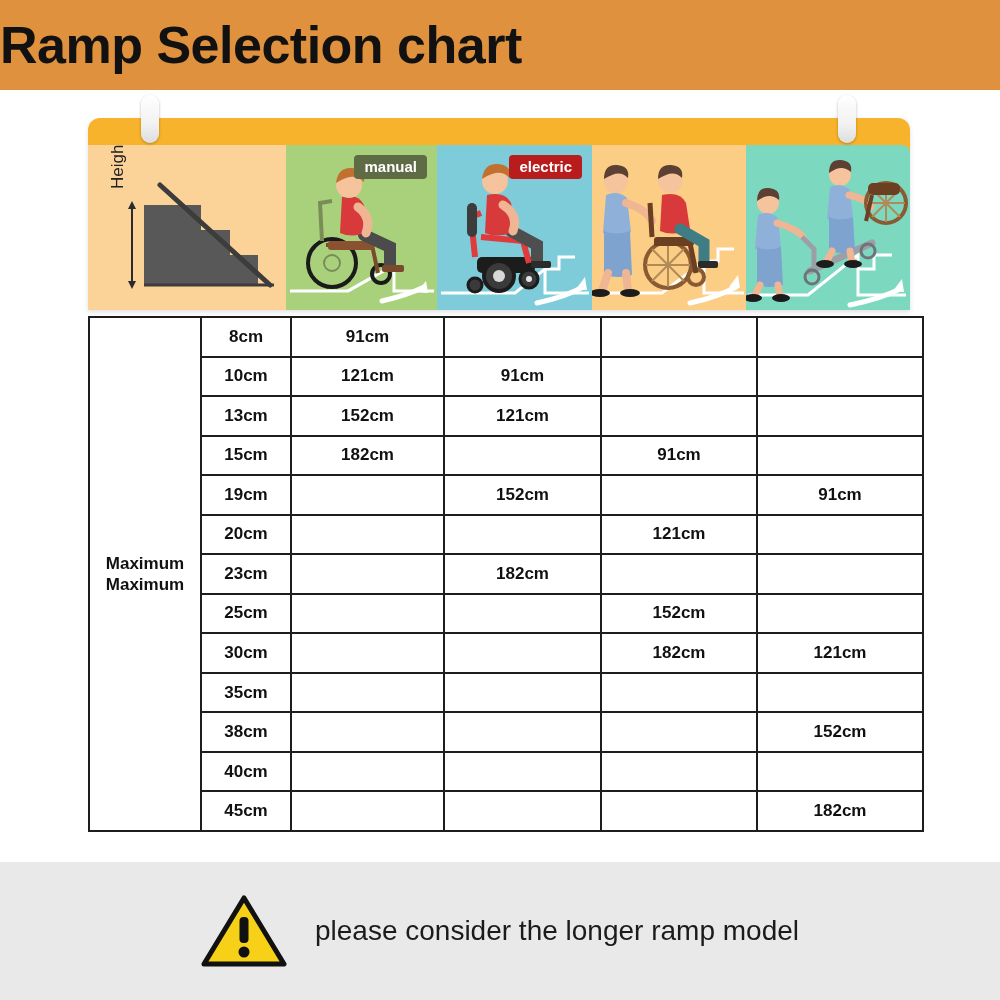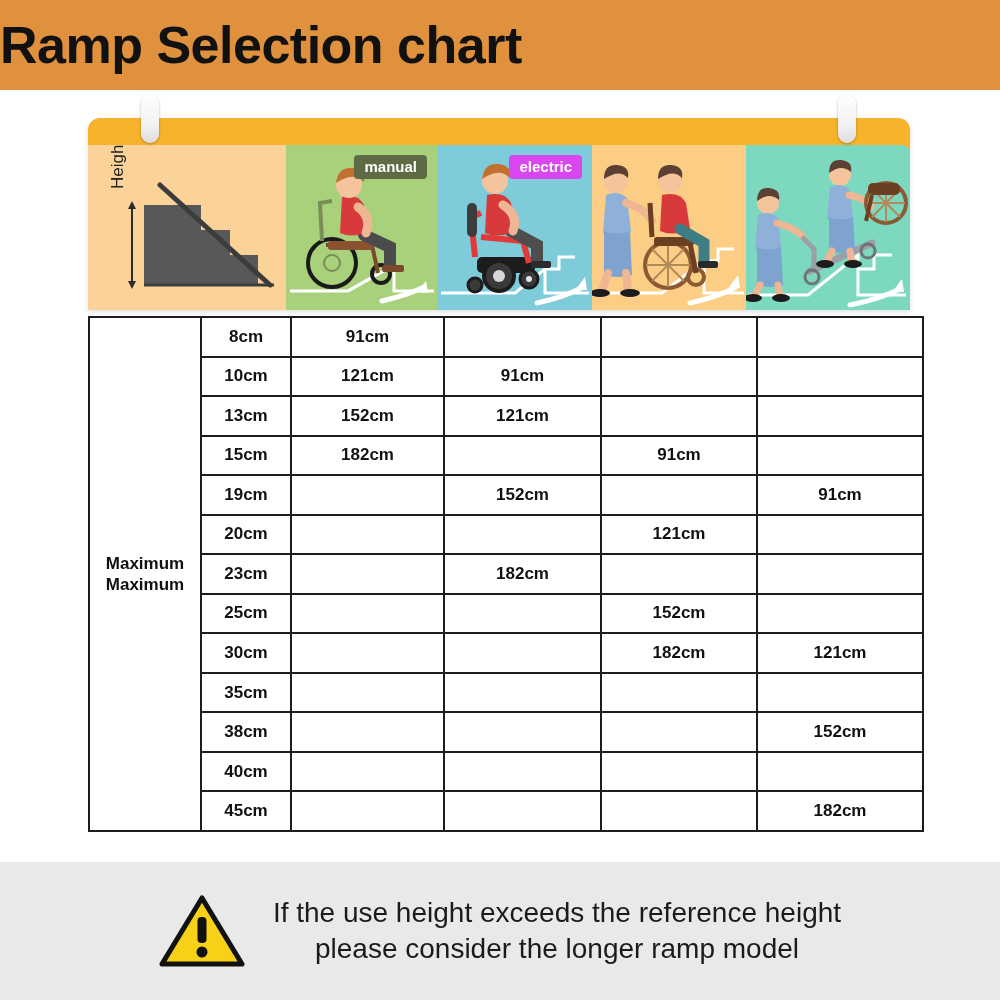--- a/index.html
+++ b/index.html
@@ -65,21 +65,21 @@
   .panel.p4{width:164px;background:#7cd9c0;border-radius:0 8px 0 0;}
 
   .badge{
     position:absolute;top:10px;right:10px;
     padding:3px 10px 4px 10px;border-radius:4px;
     font-size:15px;font-weight:bold;color:#ffffff;
     font-family:"Liberation Sans", sans-serif;
     z-index:5;
   }
   .badge.manual{background:#5f6b45;}
-  .badge.electric{background:#d946ef;}
+  .badge.electric{background:#b91c1c;}
 
   .height-label{
     position:absolute;left:20px;top:44px;
     transform:rotate(-90deg);transform-origin:left top;
     font-size:17px;color:#222;font-weight:500;
     white-space:nowrap;
     font-family:"Liberation Sans", sans-serif;
   }
 
   
@@ -402,16 +402,15 @@
   </div>
 </div>
 
 <div class="footer">
   <svg class="warn-icon" viewBox="0 0 86 76">
     <polygon points="43,5 83,71 3,71" fill="#f7d117" stroke="#111111" stroke-width="5" stroke-linejoin="round"></polygon>
     <rect x="38.5" y="24" width="9" height="26" rx="4" fill="#111111"></rect>
     <circle cx="43" cy="59" r="5.5" fill="#111111"></circle>
   </svg>
   <div class="footer-text">
-    <div>If the use height exceeds the reference height</div>
     <div>please consider the longer ramp model</div>
   </div>
 </div>
 
 </body></html>

